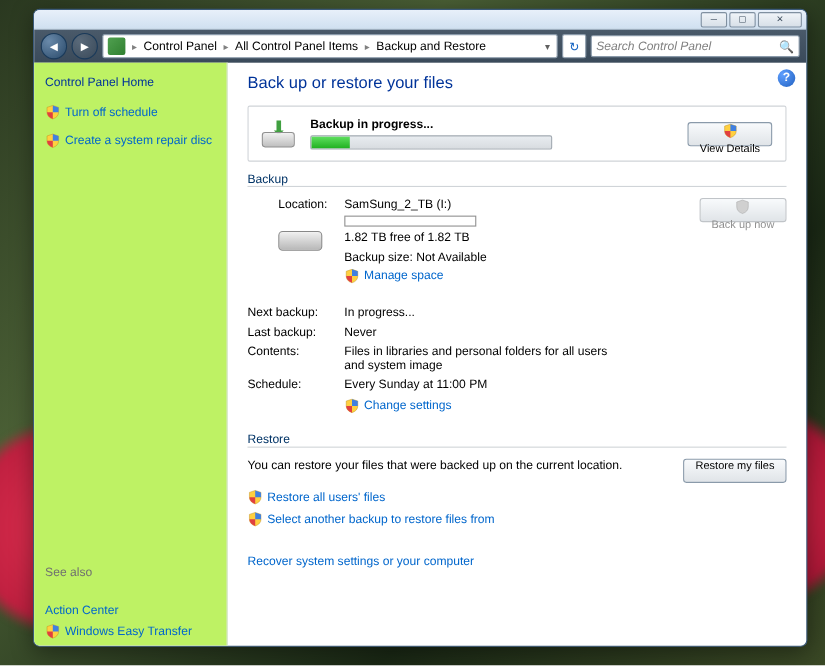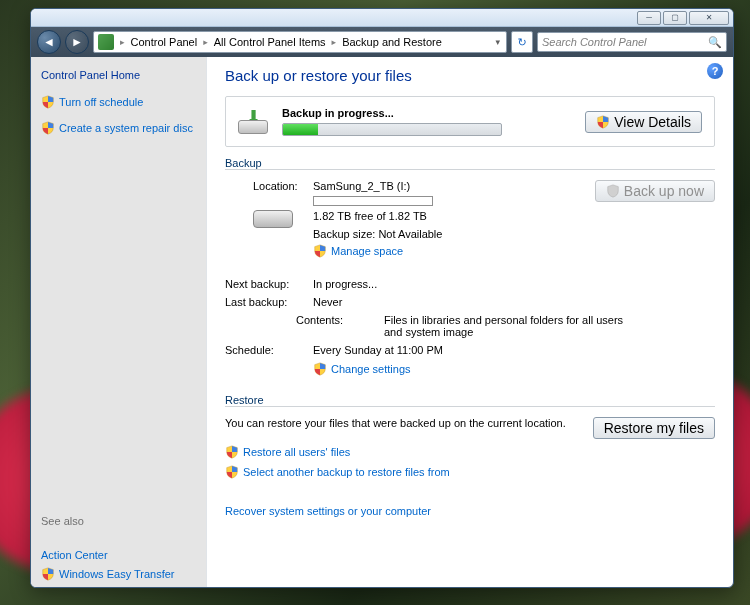--- a/index.html
+++ b/index.html
@@ -16,53 +16,53 @@
 .nav-arrow.fwd { background: radial-gradient(circle at 30% 30%, #5a6a7a, #3a4a5a); }
 .breadcrumb { flex: 1; height: 22px; background: #fff; border: 1px solid #8a9aaa; border-radius: 2px; display: flex; align-items: center; font-size: 11px; color: #000; padding-left: 4px; overflow: hidden; }
 .bc-icon { width: 16px; height: 16px; background: linear-gradient(135deg, #50a050, #308030); border-radius: 2px; margin-right: 2px; }
 .bc-sep { color: #808080; padding: 0 4px; font-size: 9px; }
 .bc-item { cursor: pointer; padding: 0 2px; }
 .bc-dd { color: #606060; padding: 0 6px; margin-left: auto; font-size: 9px; }
 .refresh-box { width: 22px; height: 22px; background: #fff; border: 1px solid #8a9aaa; border-radius: 2px; display: flex; align-items: center; justify-content: center; color: #1060c0; font-size: 11px; cursor: pointer; }
 .search-box { width: 190px; height: 20px; background: #fff; border: 1px solid #8a9aaa; border-radius: 2px; display: flex; align-items: center; padding: 0 4px; font-size: 11px; color: #808080; font-style: italic; position: relative; }
 .search-box .mag { position: absolute; right: 4px; color: #3070c0; font-style: normal; }
 .content { display: flex; height: calc(100% - 48px); }
-.sidebar { width: 176px; background: #e5e5e5; padding: 12px 10px; border-right: 1px solid #e0e4e8; font-size: 11px; }
+.sidebar { width: 176px; background: #bef264; padding: 12px 10px; border-right: 1px solid #e0e4e8; font-size: 11px; }
 .sidebar-home { color: #003399; font-size: 11px; margin-bottom: 14px; cursor: pointer; }
 .sidebar-link { display: flex; align-items: center; gap: 4px; color: #0066cc; margin-bottom: 8px; cursor: pointer; margin-top: 12px; }
 .shield { width: 14px; height: 14px; display: inline-block; }
 .shield svg { width: 100%; height: 100%; }
 .see-also { margin-top: 380px; color: #707070; font-size: 11px; margin-bottom: 22px; }
 .sa-link { color: #0066cc; margin-bottom: 6px; cursor: pointer; display: flex; align-items: center; gap: 4px; }
 .main { flex: 1; padding: 10px 18px; overflow-y: auto; position: relative; font-size: 11px; color: #000; }
 .help-icon { position: absolute; top: 6px; right: 10px; width: 16px; height: 16px; border-radius: 50%; background: radial-gradient(circle at 30% 30%, #60a0ff, #2060c0); color: #fff; font-size: 11px; font-weight: bold; display: flex; align-items: center; justify-content: center; cursor: pointer; }
 .page-title { color: #003399; font-size: 15px; font-weight: normal; margin-bottom: 12px; }
 .progress-box { border: 1px solid #d0d4d8; border-radius: 2px; padding: 10px 12px; display: flex; align-items: center; gap: 14px; margin-bottom: 10px; }
 .drive-icon { width: 30px; height: 24px; position: relative; }
 .drive-icon .disk { position: absolute; bottom: 0; width: 30px; height: 14px; background: linear-gradient(180deg, #f0f0f0, #c0c0c0); border: 1px solid #909090; border-radius: 3px; }
 .drive-icon .arrow { position: absolute; top: -4px; left: 8px; color: #40a040; font-size: 18px; }
 .prog-info { flex: 1; }
 .prog-label { font-weight: bold; margin-bottom: 4px; }
 .prog-bar { width: 220px; height: 13px; border: 1px solid #a0a8b0; border-radius: 2px; background: linear-gradient(180deg, #e8ecf0, #d8dce0); overflow: hidden; position: relative; }
 .prog-fill { height: 100%; width: 16%; background: linear-gradient(180deg, #60e060, #20b020); }
-.view-btn, .action-btn { height: 22px; padding: 0 10px; border: 1px solid #8a9aaa; border-radius: 3px; background: linear-gradient(180deg, #f8fafc, #e0e4e8); font-size: 14px; cursor: pointer; display: flex; align-items: center; gap: 4px; }
+.view-btn, .action-btn { height: 22px; padding: 0 10px; border: 1px solid #8a9aaa; border-radius: 3px; background: linear-gradient(180deg, #f8fafc, #e0e4e8); font-size: 10px; cursor: pointer; display: flex; align-items: center; gap: 4px; flex-direction: column; }
 .action-btn.disabled { color: #909090; border-color: #c0c4c8; }
 .sec-title { color: #003366; font-size: 11px; border-bottom: 1px solid #d0d4d8; padding-bottom: 0; margin-bottom: 10px; }
 .backup-section { display: flex; gap: 14px; margin-bottom: 14px; }
 .bs-labels { width: 74px; color: #000; }
 .bs-labels > div { margin-bottom: 6px; padding-left: 28px; }
 .bs-drive-icon { width: 40px; height: 28px; margin-top: 8px; position: relative; }
 .bs-drive-icon .disk { position: absolute; bottom: 0; width: 40px; height: 18px; background: linear-gradient(180deg, #f0f0f0, #b8b8b8); border: 1px solid #888; border-radius: 4px; }
 .bs-values { flex: 1; }
 .loc-name { margin-bottom: 4px; }
 .space-bar { width: 120px; height: 10px; border: 1px solid #909090; background: #fff; margin-bottom: 4px; }
 .space-free { margin-bottom: 6px; }
 .bs-size { margin-bottom: 4px; }
 .link-shield { display: flex; align-items: center; gap: 4px; color: #0066cc; cursor: pointer; margin-bottom: 6px; }
-.info-row { display: flex; margin-bottom: 6px; justify-content: center; }
+.info-row { display: flex; margin-bottom: 6px; }
 .info-row .lbl { width: 88px; }
 .info-row .val { flex: 1; }
 .restore-section { margin-top: 12px; }
 .restore-row { display: flex; justify-content: space-between; align-items: flex-start; margin-bottom: 6px; }
 .recover-link { color: #0066cc; cursor: pointer; margin-top: 20px; display: inline-block; }
 </style>
 </head>
 <body>
 
 <div class="desktop-bg"></div>

